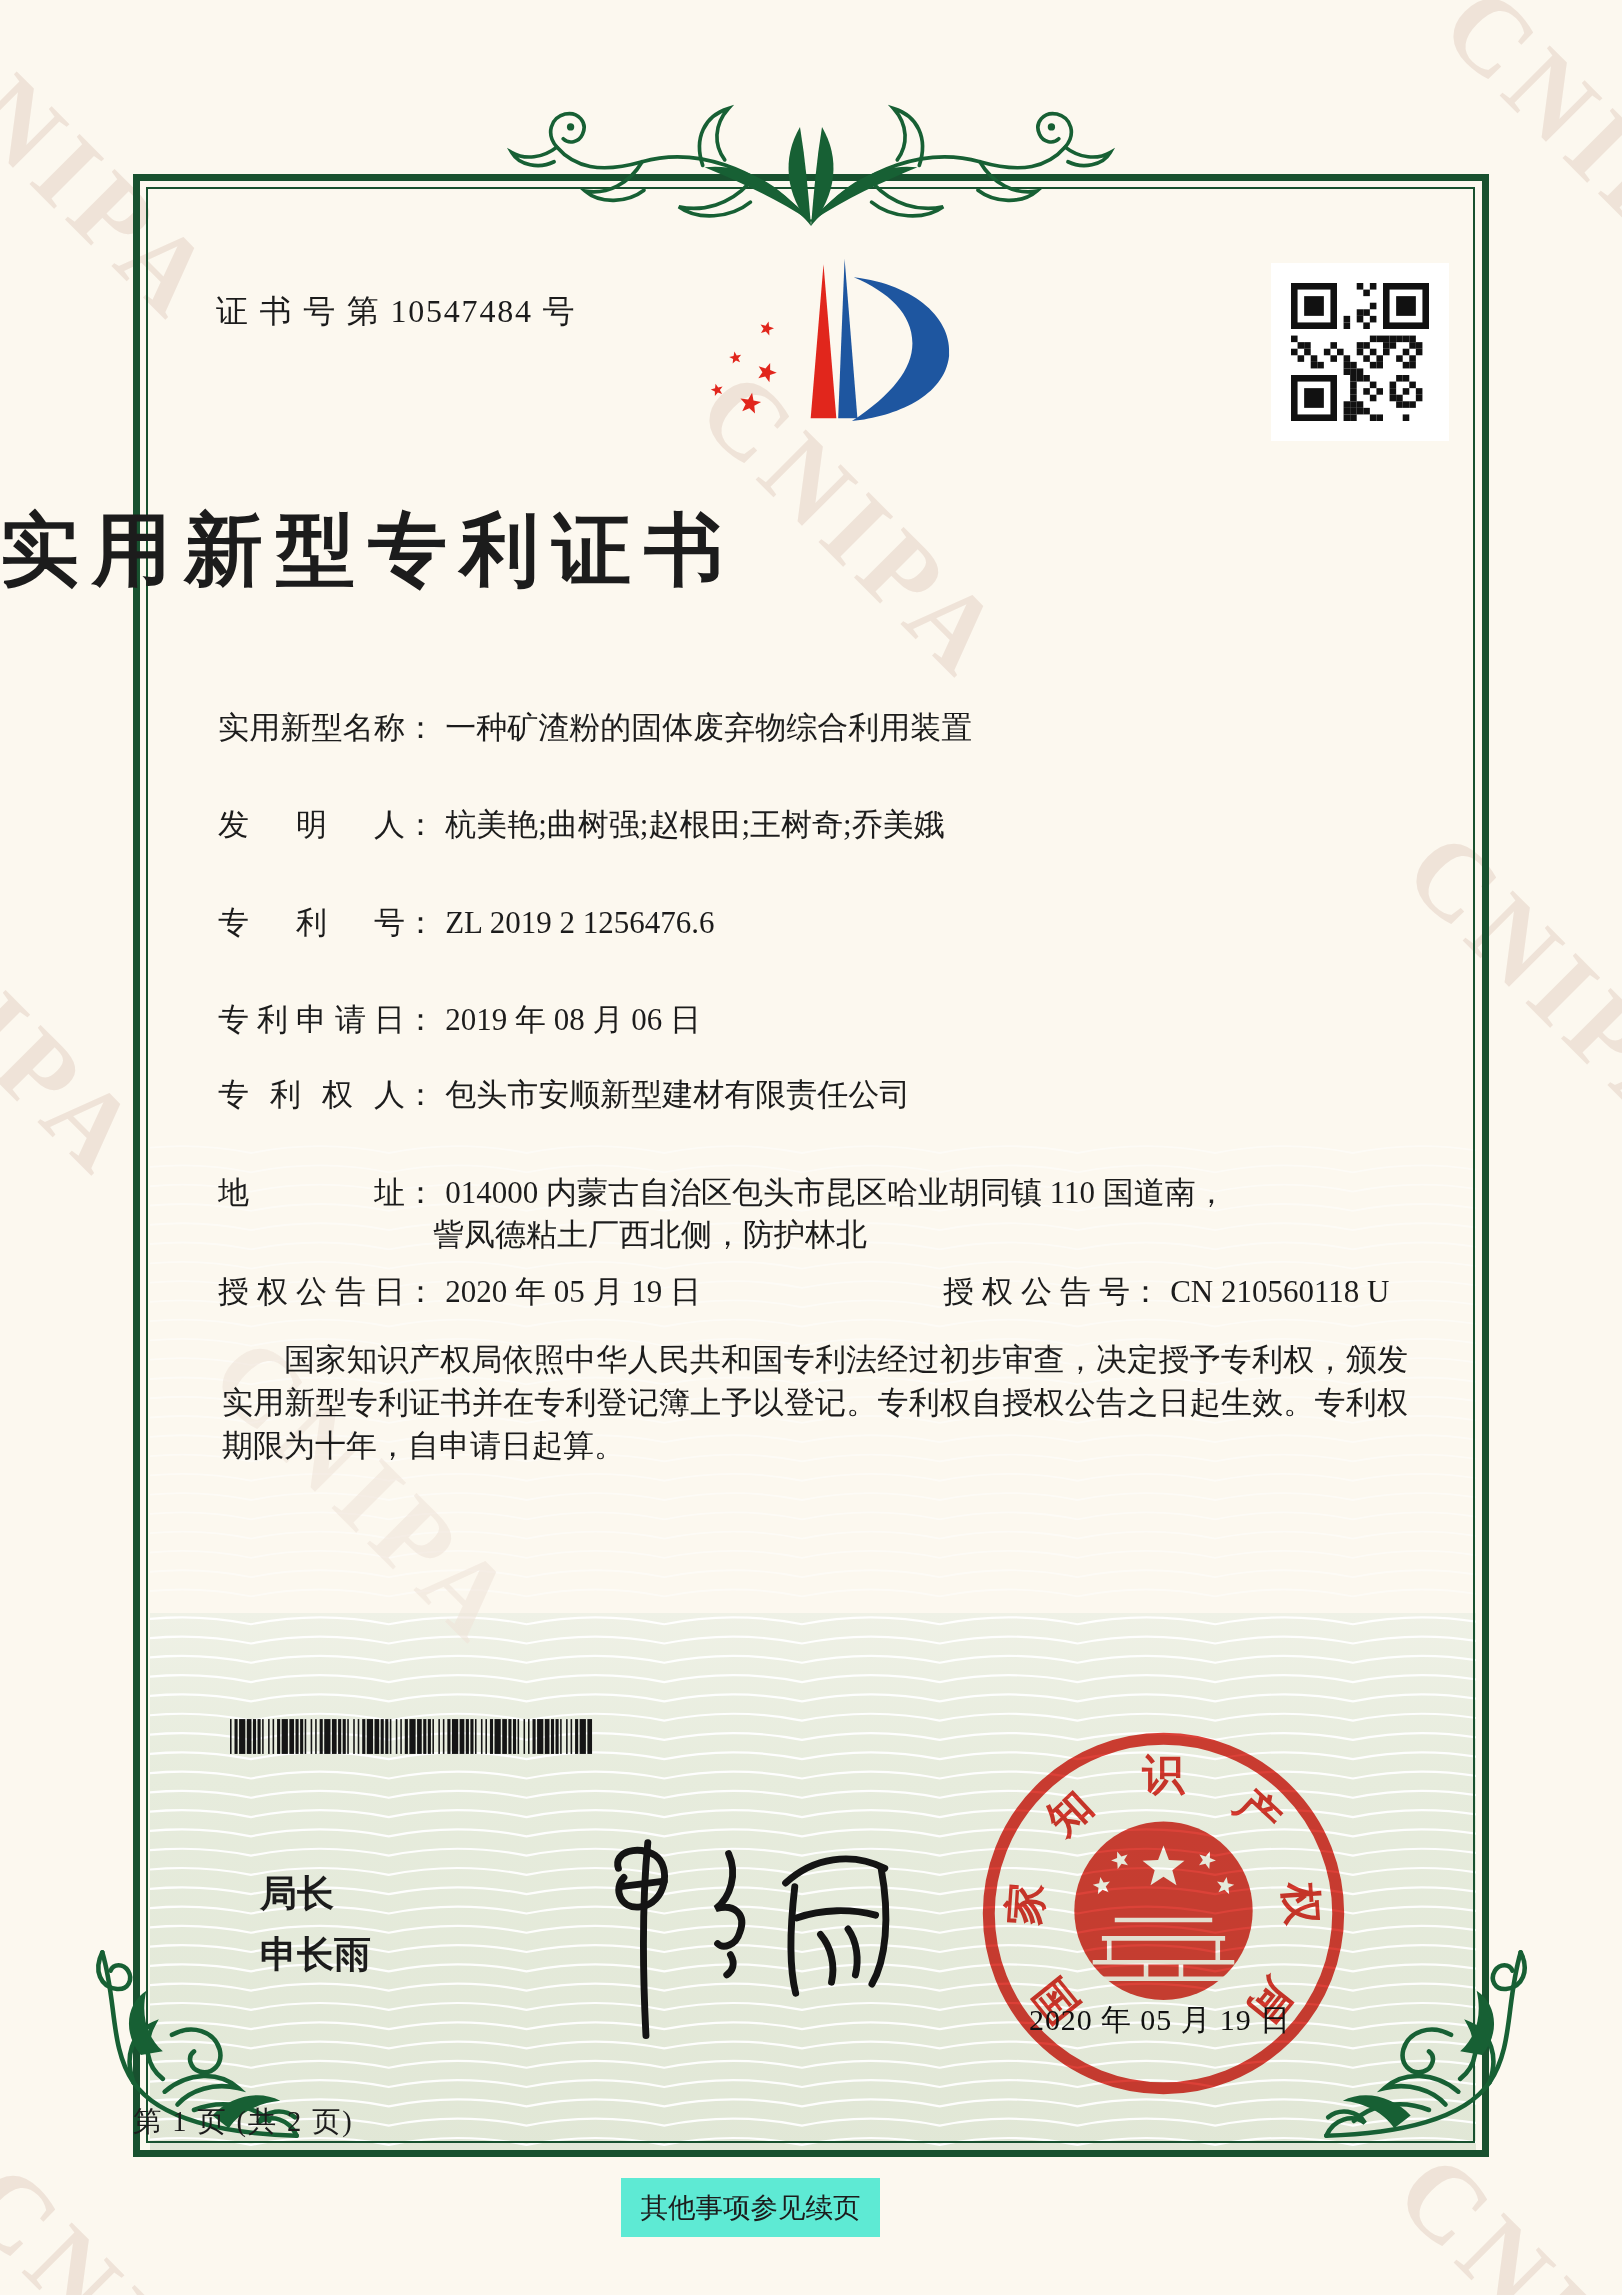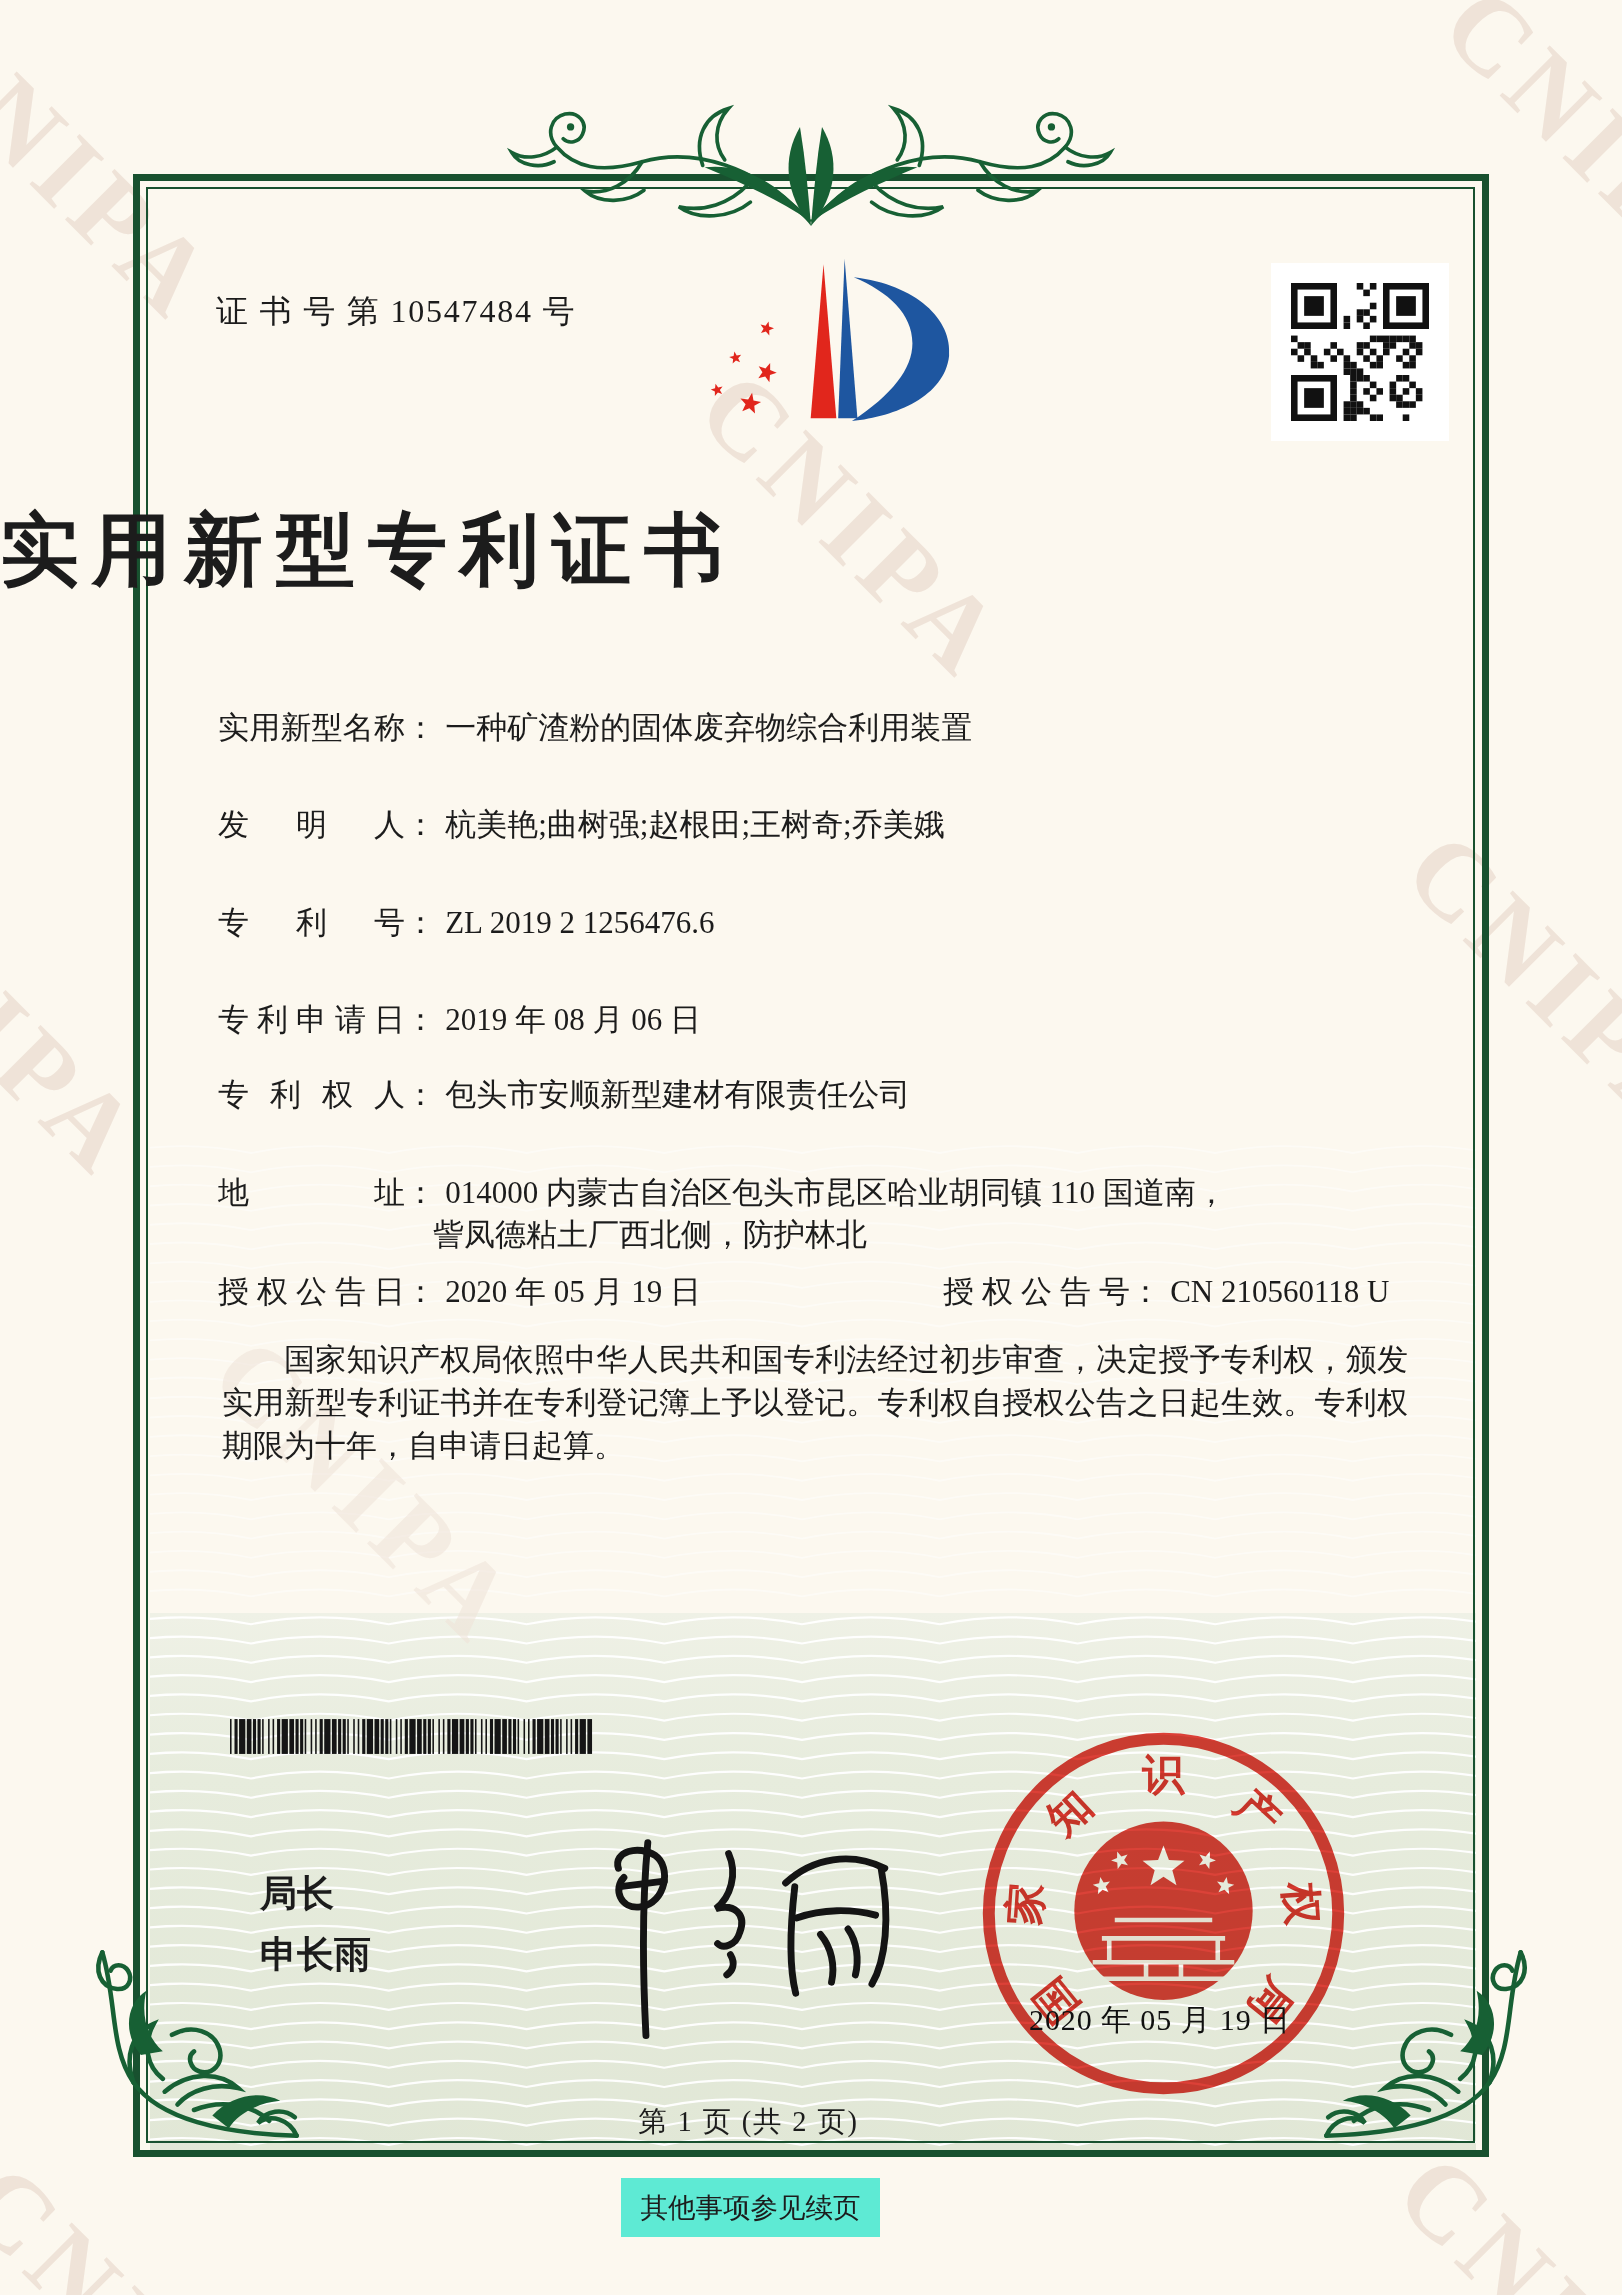--- a/index.html
+++ b/index.html
@@ -53,21 +53,21 @@
   #sig-title{top:1869px}
   #sig-name{top:1930px}
   .sig-svg{position:absolute;left:510px;top:1826px;width:395px;height:216px;z-index:6}
   
   .seal-wrap{position:absolute;left:975px;top:1725px;width:377px;height:377px;z-index:6;
     mix-blend-mode:multiply;opacity:.93}
   .seal-char{font-family:"Liberation Serif","DejaVu Serif",serif;font-weight:700;font-size:46px;fill:#d8281e}
   .seal-date{position:absolute;left:1001px;top:2000px;width:318px;text-align:center;
     font-size:30px;color:#101010;letter-spacing:0.9px;z-index:7}
   
-  .page-info{position:absolute;left:133px;top:2103px;width:1231px;text-align:center;
+  .page-info{position:absolute;left:133px;top:2103px;width:1231px;text-align:left;
     font-size:28.5px;letter-spacing:1.8px;z-index:5}
   .note-box{position:absolute;left:621px;top:2178px;width:259px;height:59px;background:#5eead4;
     display:flex;align-items:center;justify-content:center;font-size:27.5px;z-index:5}
 </style>
 </head>
 <body>
 
 <div class="band" id="band-faint"><svg id="waves-faint" width="1326" height="470" viewBox="0 0 1444 512">
       <path d="M-40 12 q 75 -15 150 0 q 75 -15 150 0 q 75 -15 150 0 q 75 -15 150 0 q 75 -15 150 0 q 75 -15 150 0 q 75 -15 150 0 q 75 -15 150 0 q 75 -15 150 0 q 75 -15 150 0 q 75 -15 150 0" fill="none" stroke="#ffffff" stroke-width="2" opacity="0.45"></path>
       <path d="M-40 33 q 75 -15 150 0 q 75 -15 150 0 q 75 -15 150 0 q 75 -15 150 0 q 75 -15 150 0 q 75 -15 150 0 q 75 -15 150 0 q 75 -15 150 0 q 75 -15 150 0 q 75 -15 150 0 q 75 -15 150 0" fill="none" stroke="#ffffff" stroke-width="2" opacity="0.45"></path>

